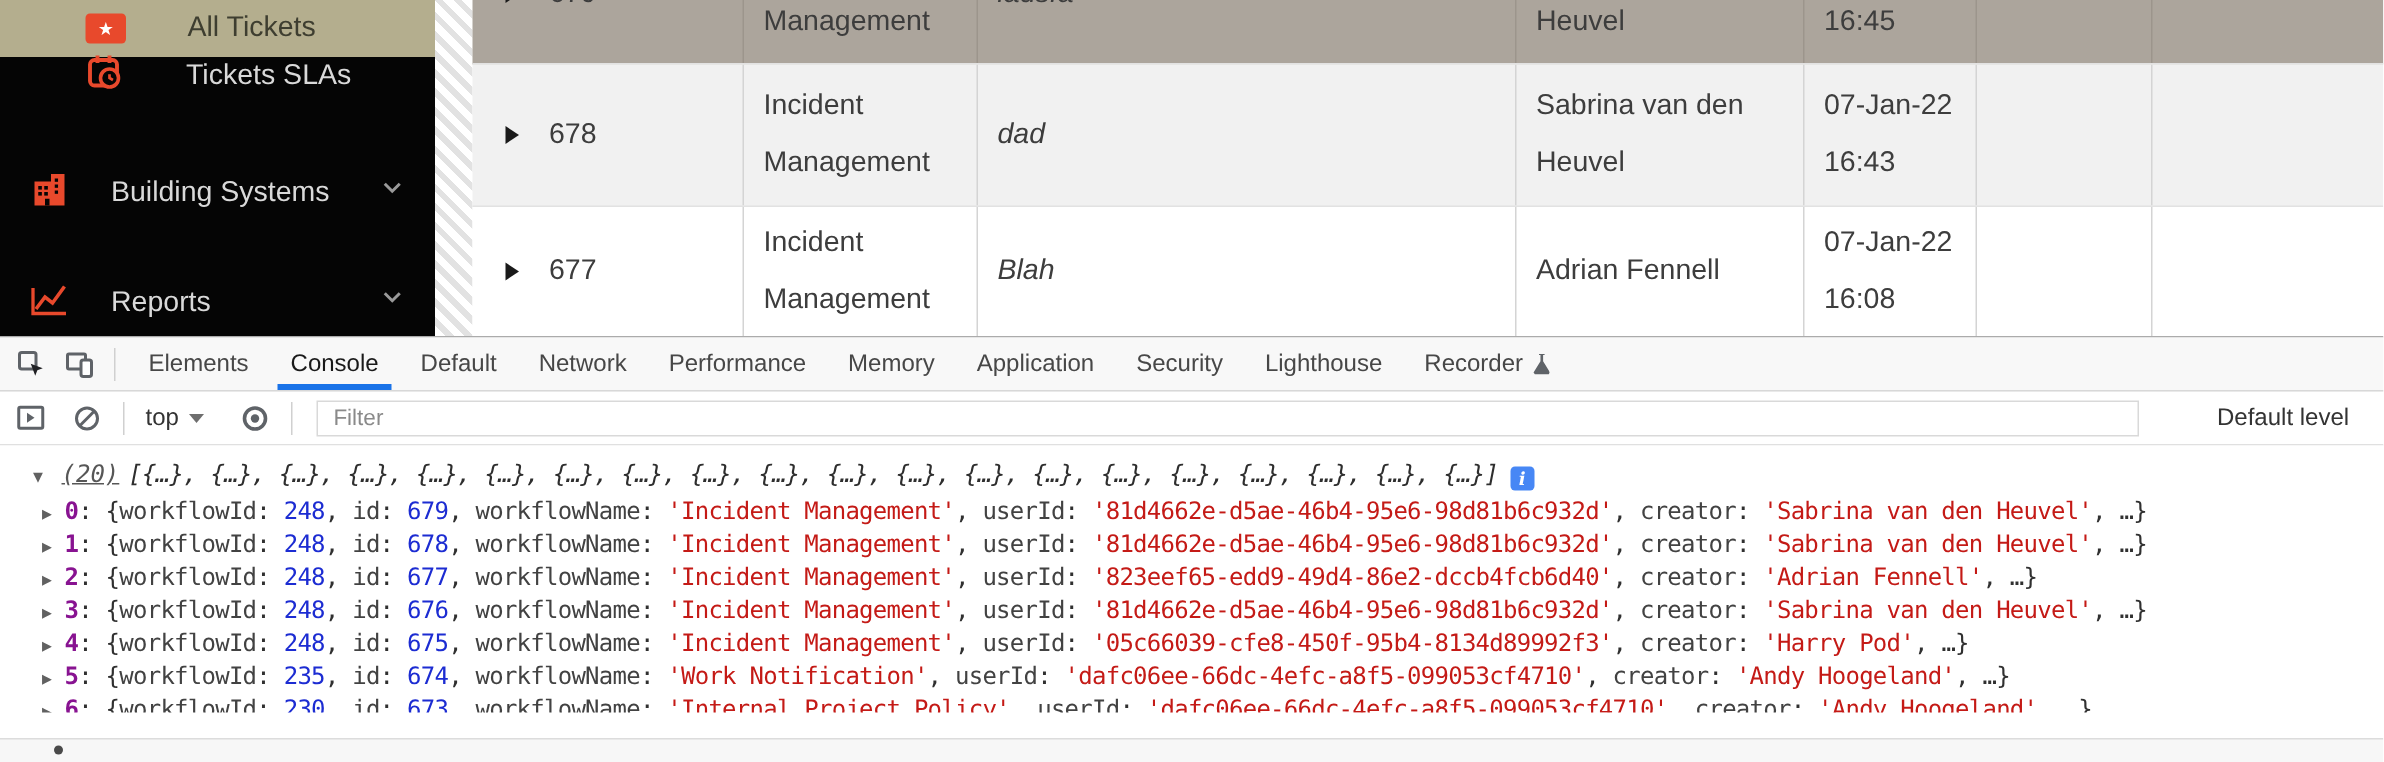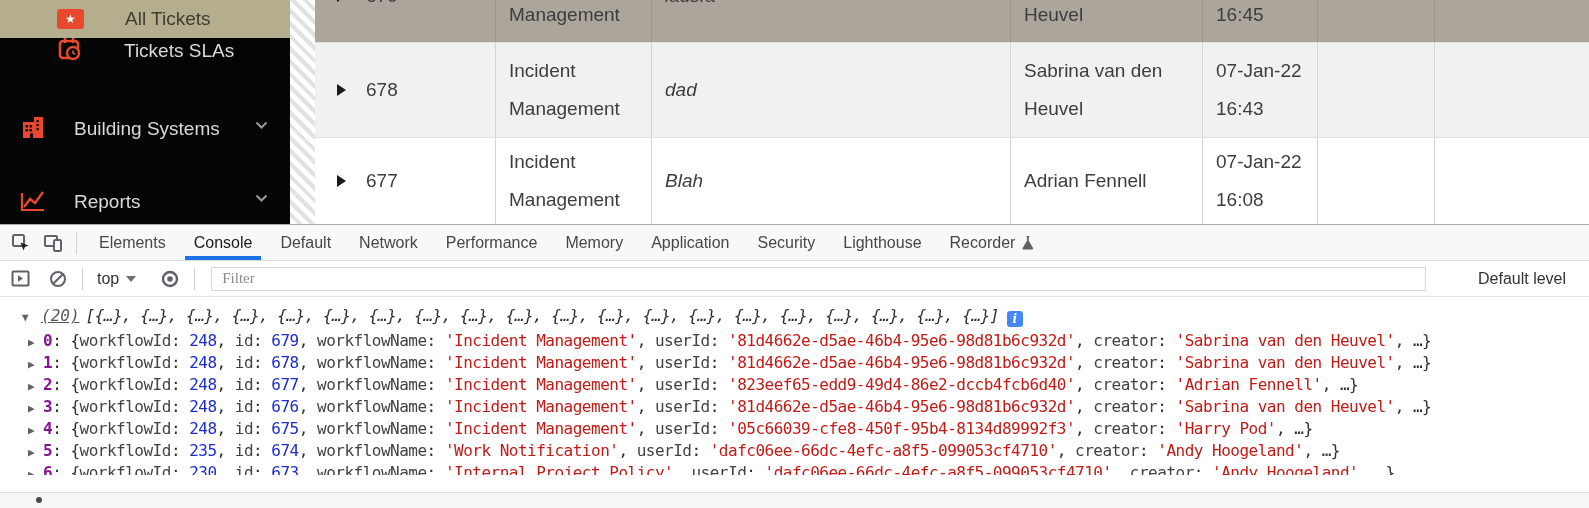--- a/index.html
+++ b/index.html
@@ -55,21 +55,21 @@
   .dt-tab.active::after{content:"";position:absolute;left:5px;right:5px;bottom:0;height:4px;background:#1a73e8;}
   .flask-icon{display:inline-block;margin-left:7px;width:11px;height:14px;background:#5f6368;
               clip-path:polygon(33% 0,67% 0,67% 8%,58% 8%,58% 38%,100% 92%,92% 100%,8% 100%,0 92%,42% 38%,42% 8%,33% 8%);}
 
   .dt-toolbar{height:36px;border-bottom:1px solid #e0e0e0;display:flex;align-items:center;box-sizing:border-box;}
   .tb-ic{display:flex;align-items:center;justify-content:center;width:24px;height:24px;}
   .top-select{display:flex;align-items:center;font-size:16px;color:#333;margin:0 6px;}
   .top-caret{width:0;height:0;border-left:5px solid transparent;border-right:5px solid transparent;
              border-top:6px solid #6e6e6e;margin-left:7px;}
   .filter-input{width:1215px;height:24px;border:1px solid #d9d9d9;font-size:15px;padding:0 16px 0 10px;
-                font-family:Liberation Serif, serif;color:#0c4a6e;margin-left:8px;box-sizing:border-box;}
+                font-family:Liberation Sans, sans-serif;color:#0c4a6e;margin-left:8px;box-sizing:border-box;}
   .filter-input::placeholder{color:#8a8a8a;}
   .level-label{position:absolute;left:1478px;font-size:16px;color:#333;white-space:nowrap;text-align:right;}
 
   
   .console-area{position:relative;height:211px;overflow:hidden;background:#fff;
                 font-family:"DejaVu Sans Mono",monospace;font-size:16px;}
   .c-array{padding:9px 0 4px 22px;white-space:nowrap;color:#2e2e2e;}
   .c-array .preview{font-style:italic;letter-spacing:-0.5px;}
   .count-label{font-style:italic;color:#575757;margin:0 6px 0 4px;text-decoration:underline;}
   .tok-caret{display:inline-block;width:15px;color:#616161;font-size:11px;font-style:normal;}

